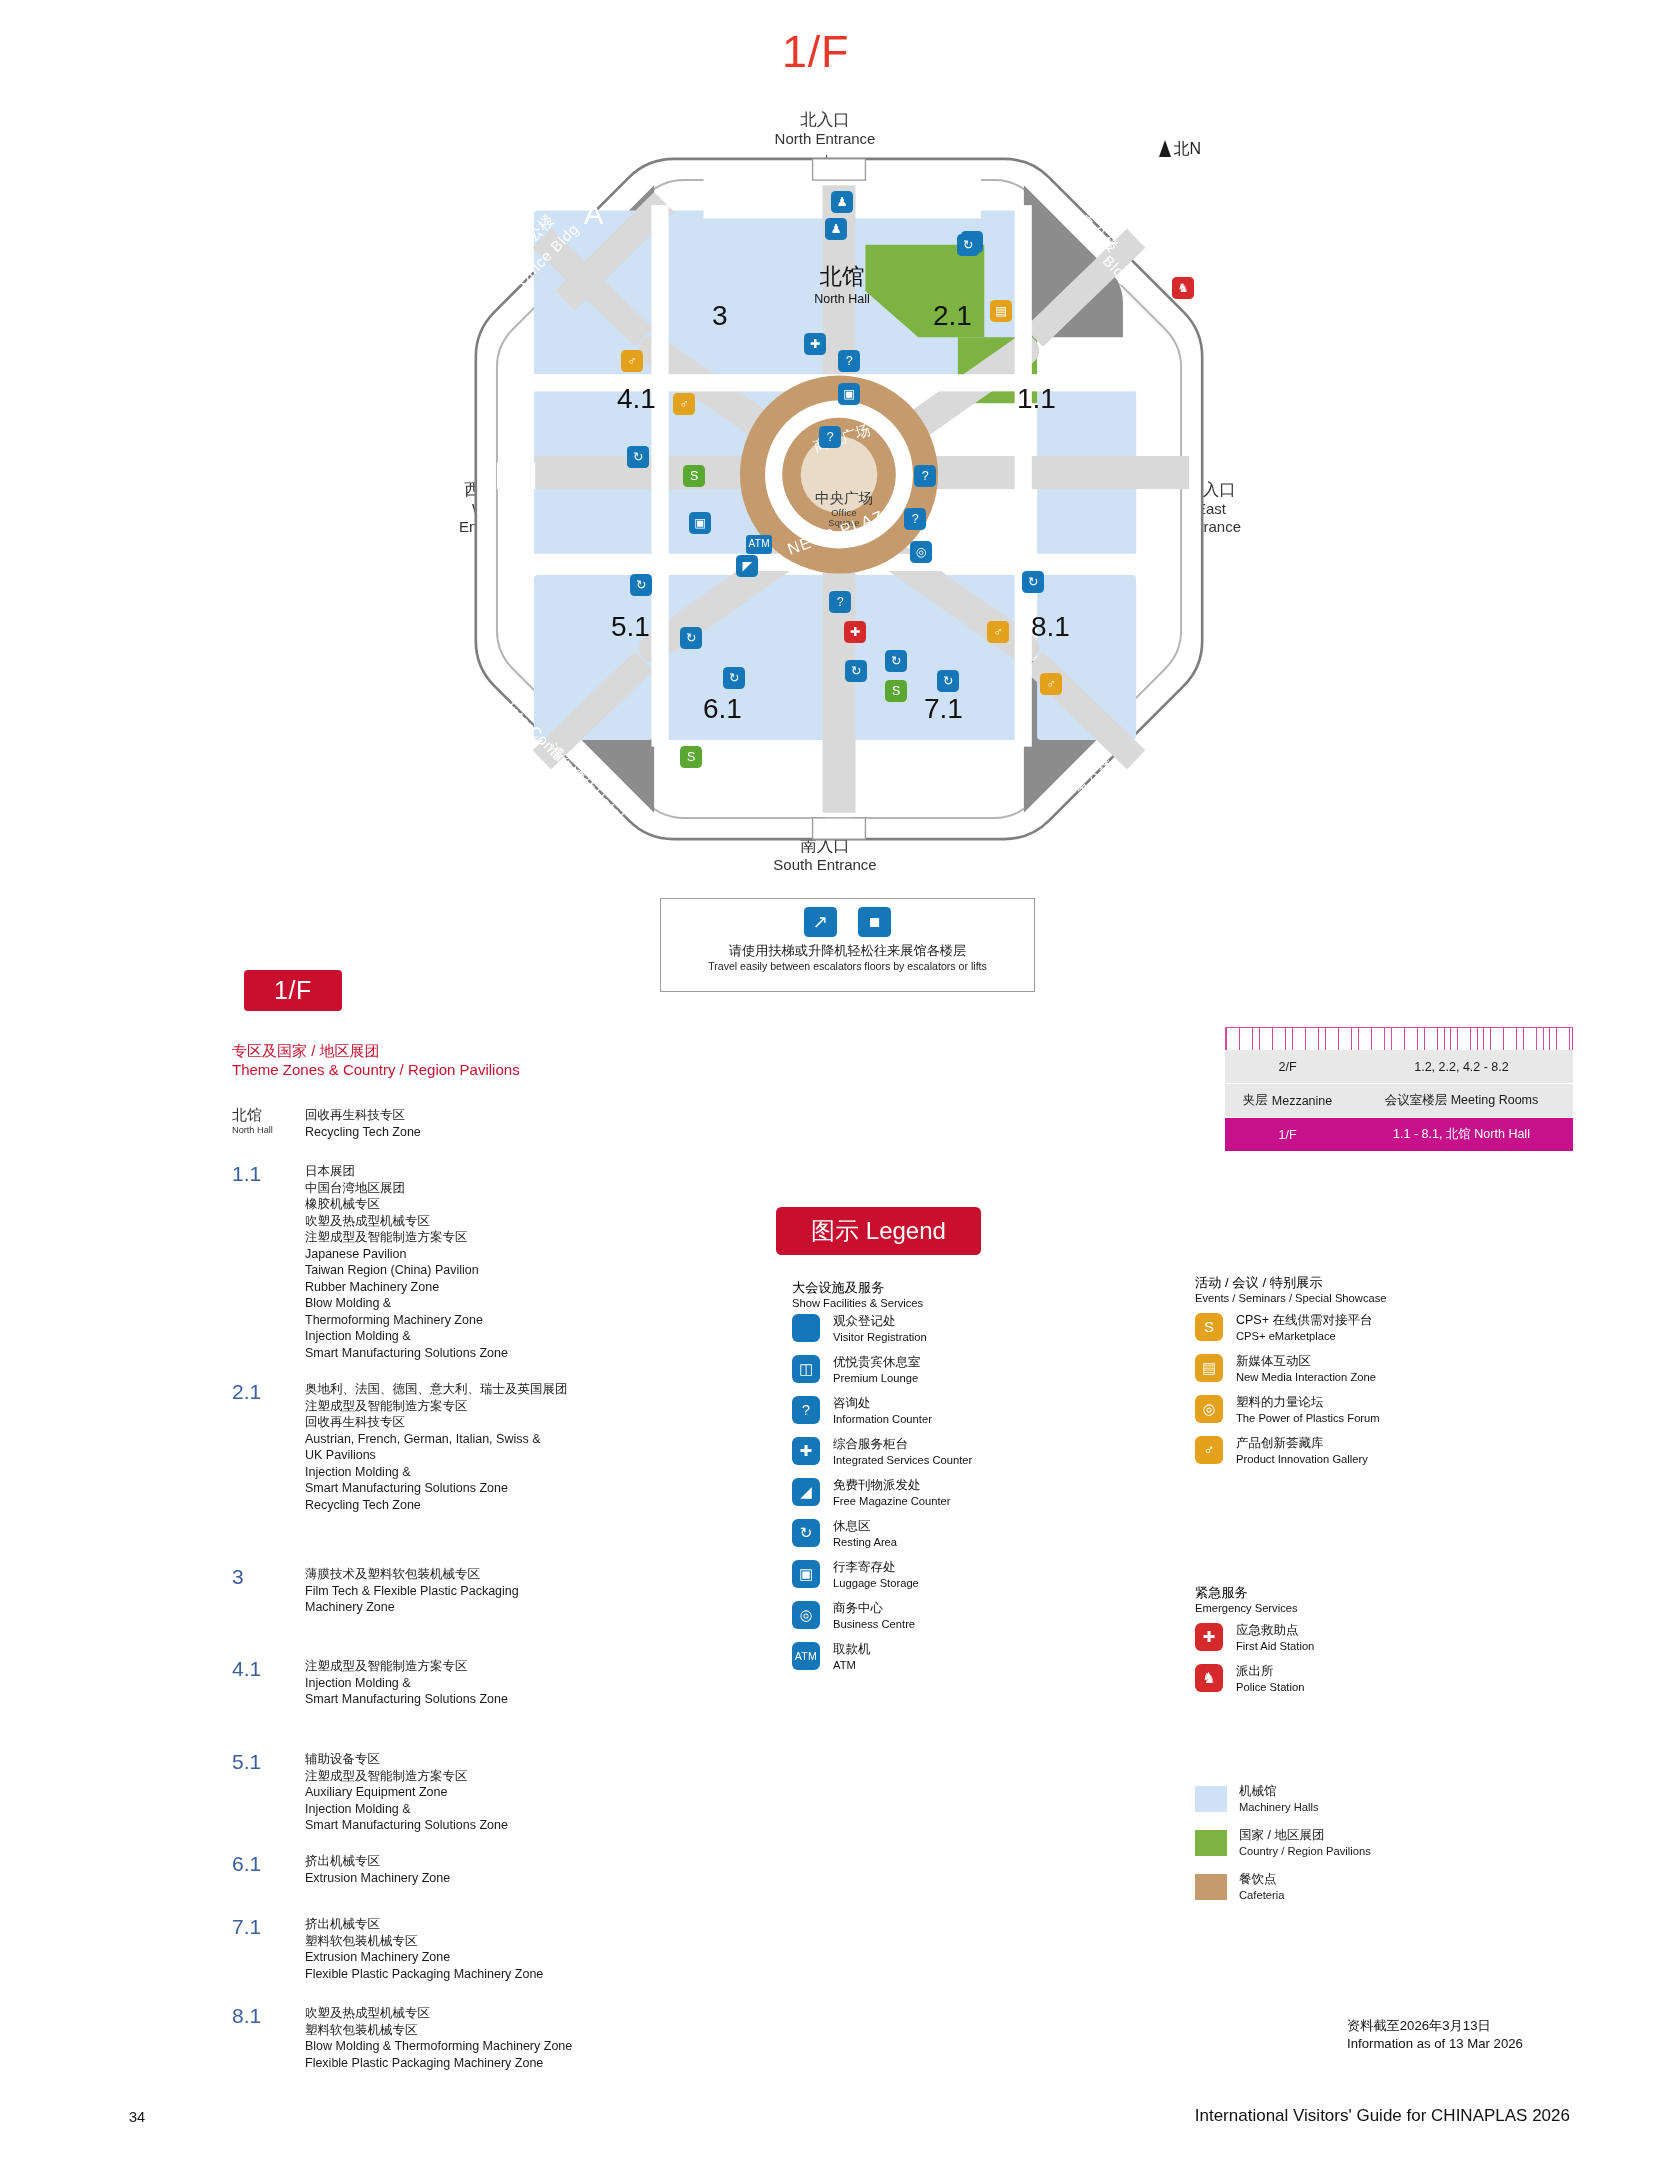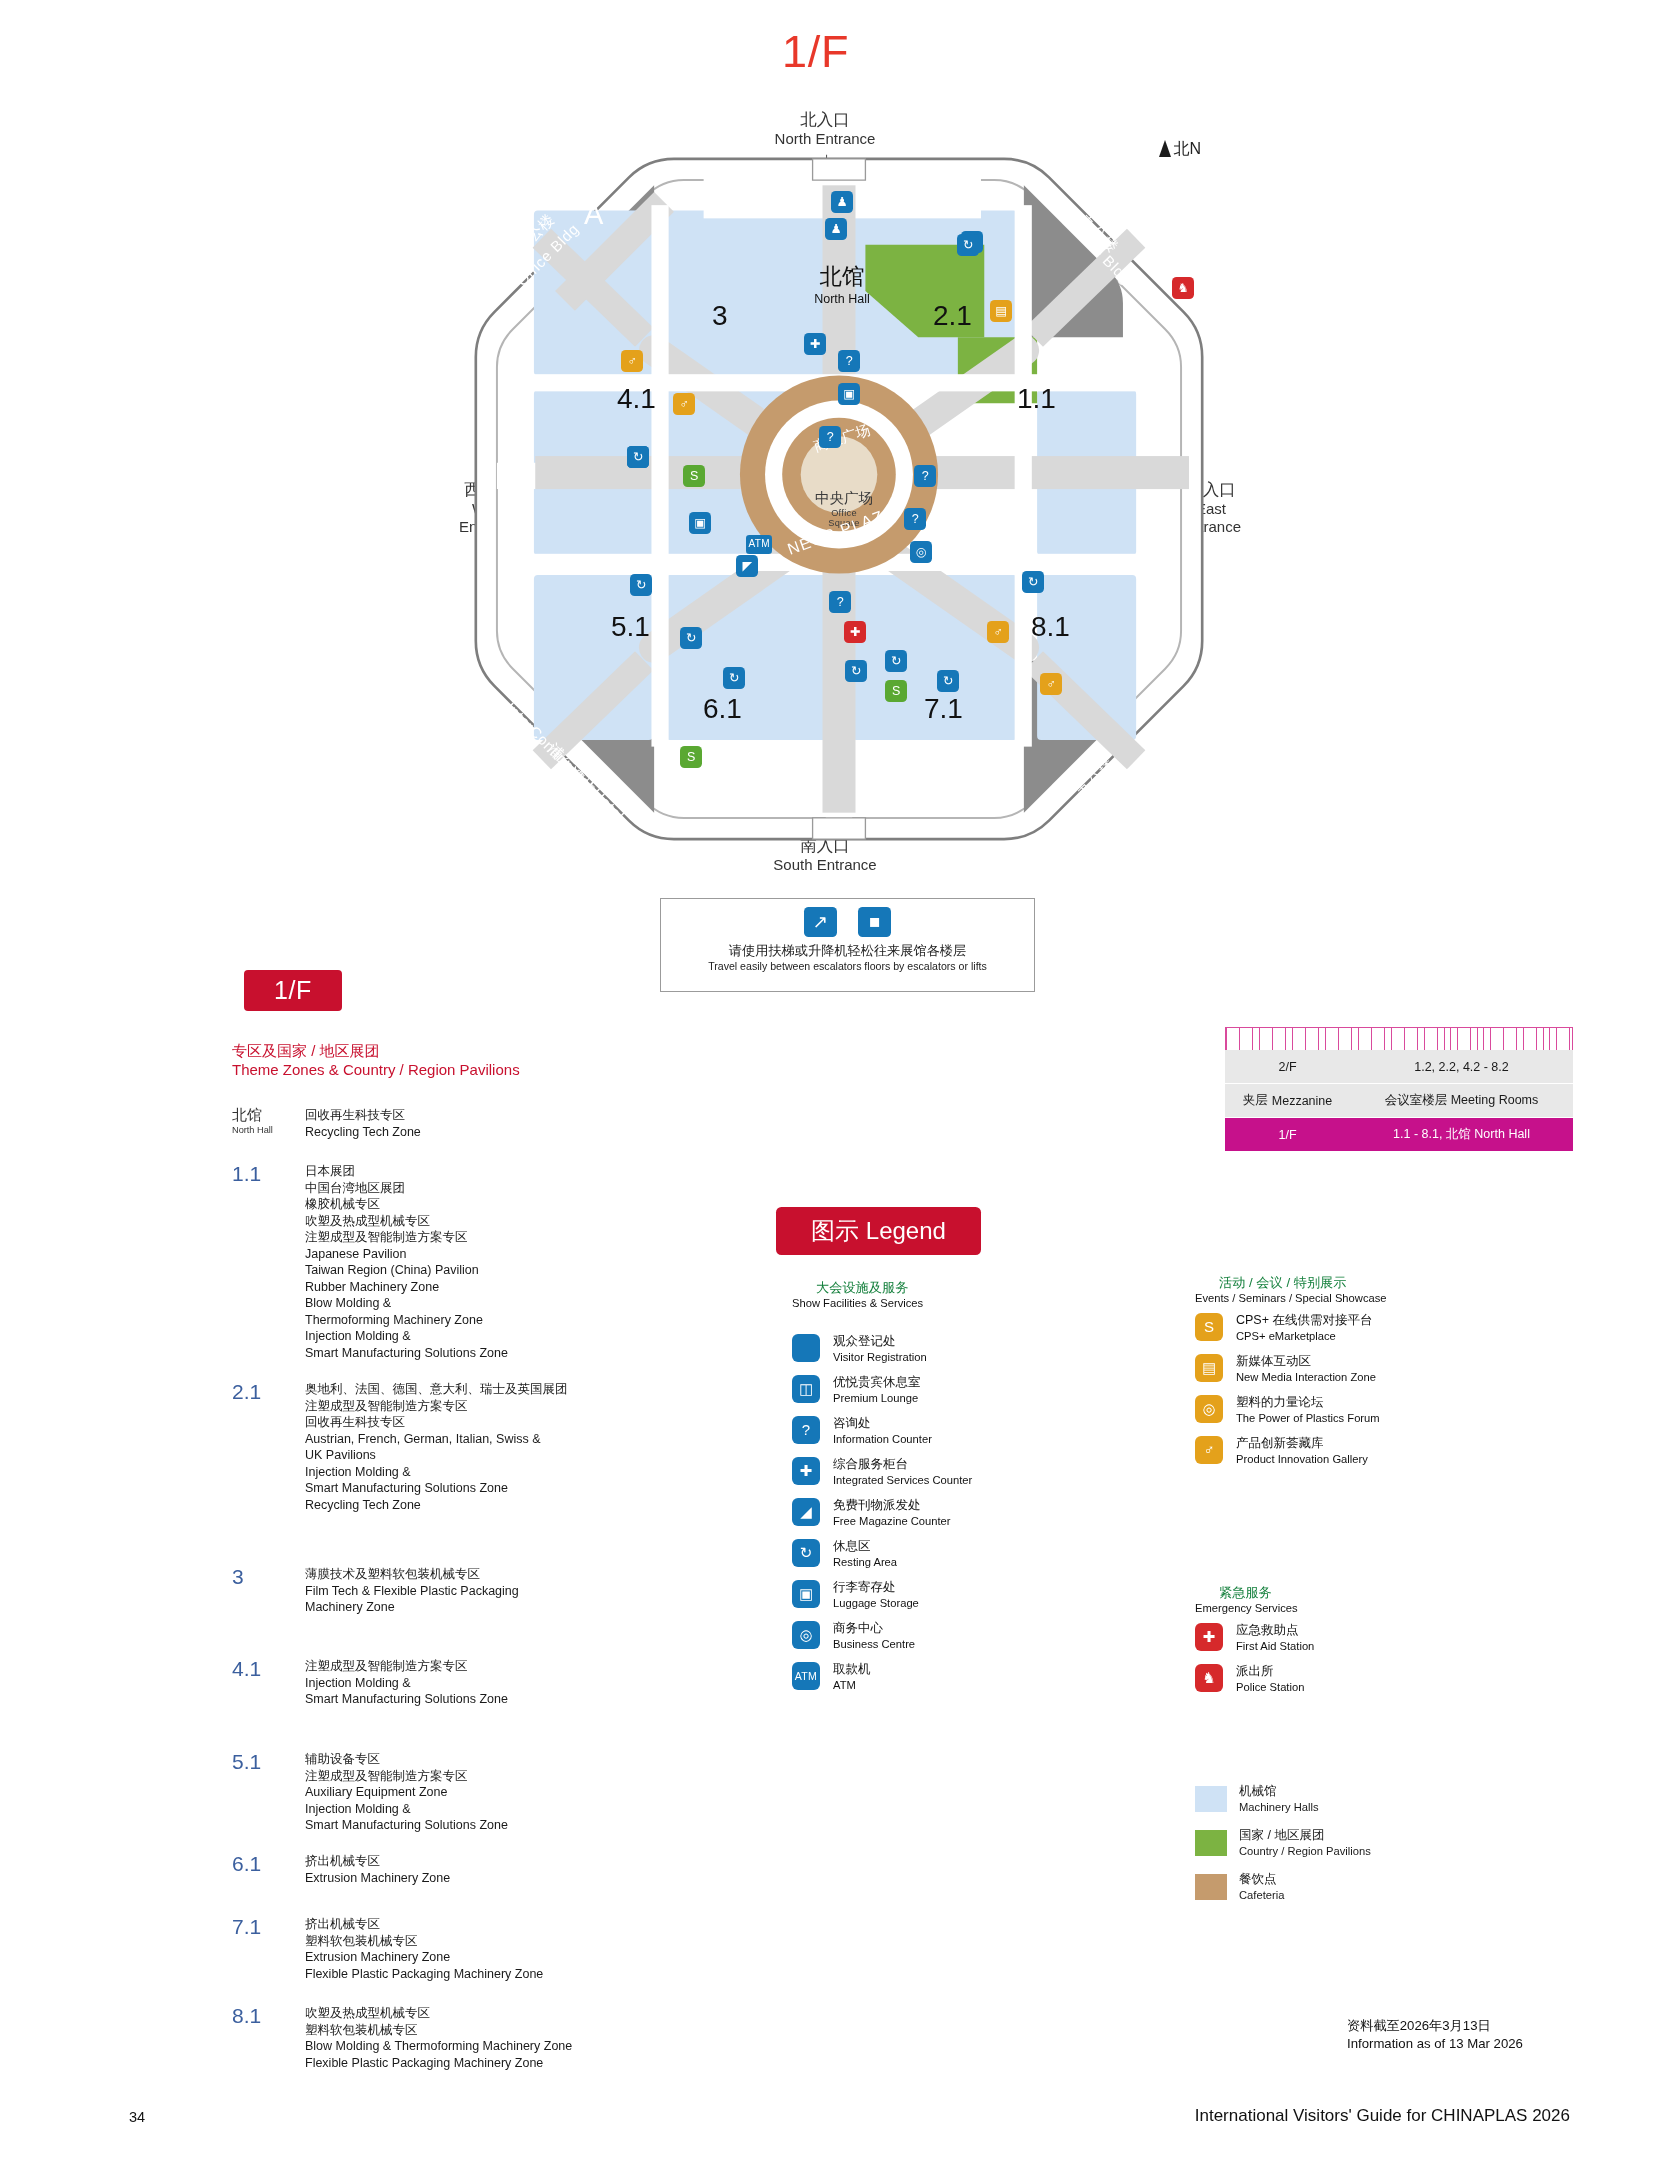--- a/index.html
+++ b/index.html
@@ -80,21 +80,21 @@
   .zone-txt{position:absolute;left:73px;top:1.3px;font-size:12.5px;line-height:1.32;color:#1a1a1a;width:370px;}
   .zone-txt .cn{display:block;}
   .zone-txt .en{display:block;}
 
   
   .legend-badge{
     position:absolute;left:776px;top:1207px;width:205px;height:48px;background:#c8102e;border-radius:5.3px;
     color:#fff;font-size:24px;text-align:center;line-height:48px;
   }
   .leg-sec{position:absolute;}
-  .leg-sec .sec-cn{font-size:13.2px;color:#15803d;margin-left:24px;}
+  .leg-sec .sec-cn{font-size:13.2px;color:#000000;}
   .leg-sec .sec-en{font-size:11.2px;color:#111;}
   .leg-item{position:relative;height:41px;}
   .leg-item .ic{
     position:absolute;left:0;top:1.3px;width:28px;height:28px;border-radius:6px;background:#1577b8;color:#fff;
     font-size:15px;line-height:28px;text-align:center;
   }
   .leg-item .ic.orange{background:#e4a11b;}
   .leg-item .ic.red{background:#d6292b;}
   .leg-item .ic.atm{font-size:10.6px;letter-spacing:0.3px;}
   .leg-item .tx{position:absolute;left:41px;top:0;line-height:1.35;}
@@ -441,21 +441,21 @@
           <div>Blow Molding &amp; Thermoforming Machinery Zone</div>
           <div>Flexible Plastic Packaging Machinery Zone</div>
         </span>
     </div>
   </div>
 
   <div class="legend-badge">图示 Legend</div>
 
   <div class="leg-sec" style="left:792px;top:1279px;width:310px;">
     <div class="sec-cn">大会设施及服务</div>
-    <div class="sec-en" style="margin-bottom:24px;">Show Facilities &amp; Services</div>
+    <div class="sec-en" style="margin-bottom:4px;">Show Facilities &amp; Services</div>
 
     <div class="leg-item">
       <div class="ic" style="font-size:0;">P</div>
       <div class="tx">
           <span class="cn">观众登记处</span>
           <span class="en">Visitor Registration</span>
         </div>
     </div>
     <div class="leg-item">
       <div class="ic">◫</div>

